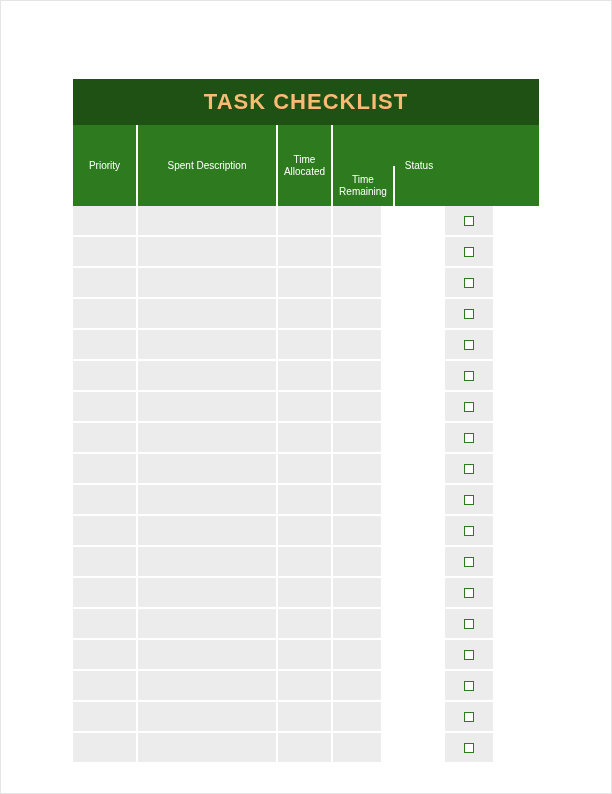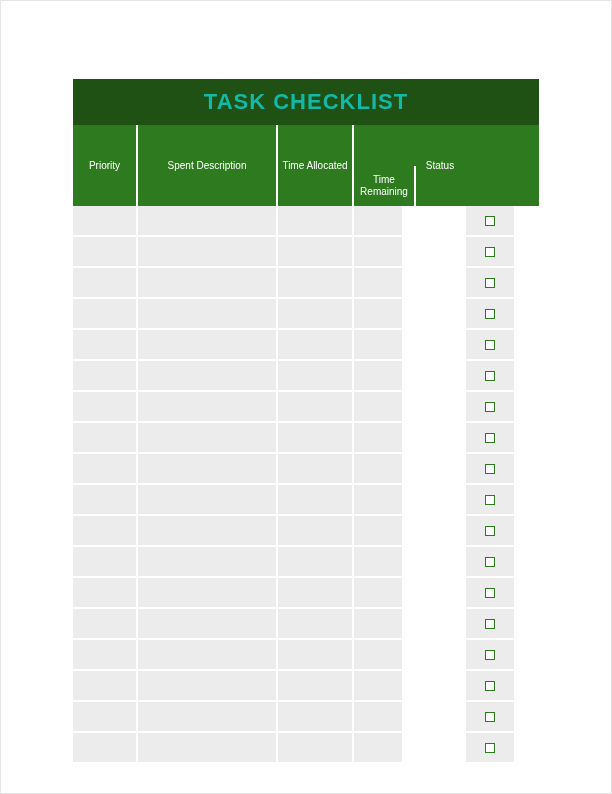--- a/index.html
+++ b/index.html
@@ -10,21 +10,21 @@
     body {
       width: 612px;
       height: 794px;
       background: #ffffff;
       font-family: Arial, Helvetica, sans-serif;
       padding: 78px 72px 0 72px;
       border: 1px solid #e5e5e5;
     }
     .title-bar {
       background: #1f5014;
-      color: #14b8a6;
+      color: #fdba74;
       text-align: center;
       padding: 10px 0;
       font-size: 22px;
       font-weight: bold;
       letter-spacing: 1px;
     }
     .header-row {
       display: flex;
       background: #2d7a1f;
       color: #ffffff;
@@ -38,21 +38,21 @@
       display: flex;
       align-items: center;
       justify-content: center;
       line-height: 1.2;
     }
     .header-row > div:last-child {
       border-right: none;
     }
     .col-priority { width: 65px; }
     .col-desc { width: 140px; }
-    .col-alloc { width: 76px; }
+    .col-alloc { width: 55px; }
     .col-spent { width: 50px; }
     .col-remain { width: 62px; margin-top: 41px; }
     .col-status { width: 48px; }
     .data-row {
       display: flex;
       height: 31px;
     }
     .data-row > div {
       border-right: 2px solid #ffffff;
       border-bottom: 2px solid #ffffff;

